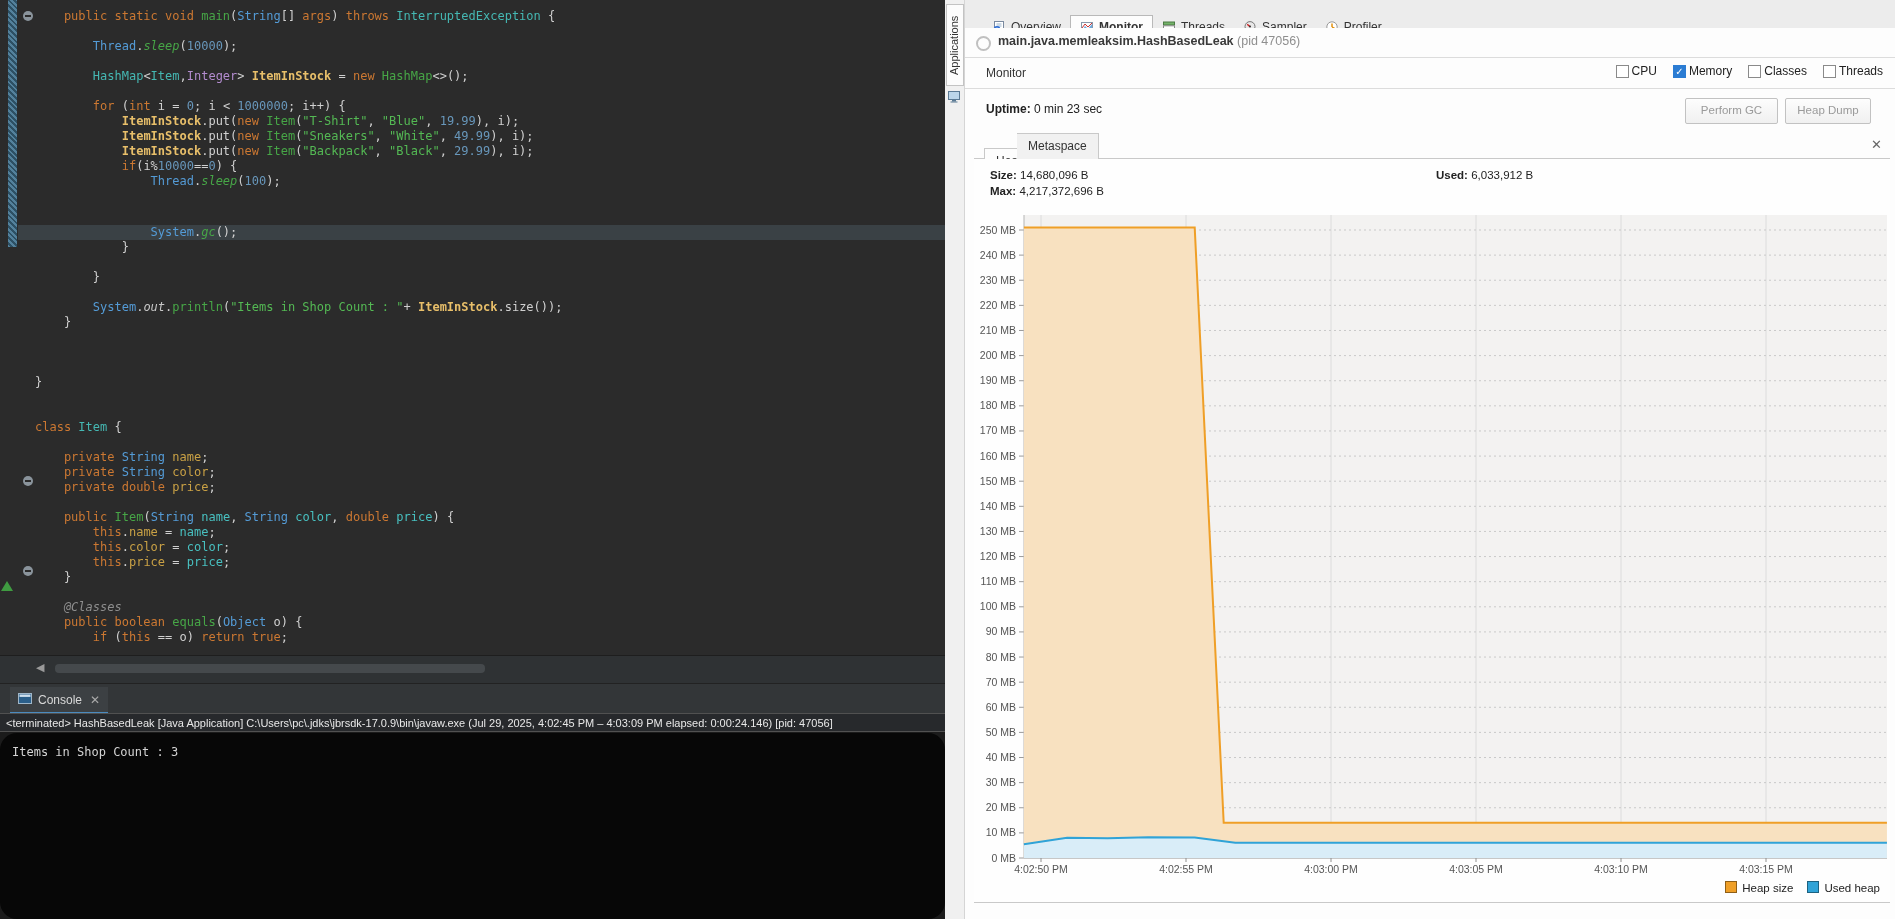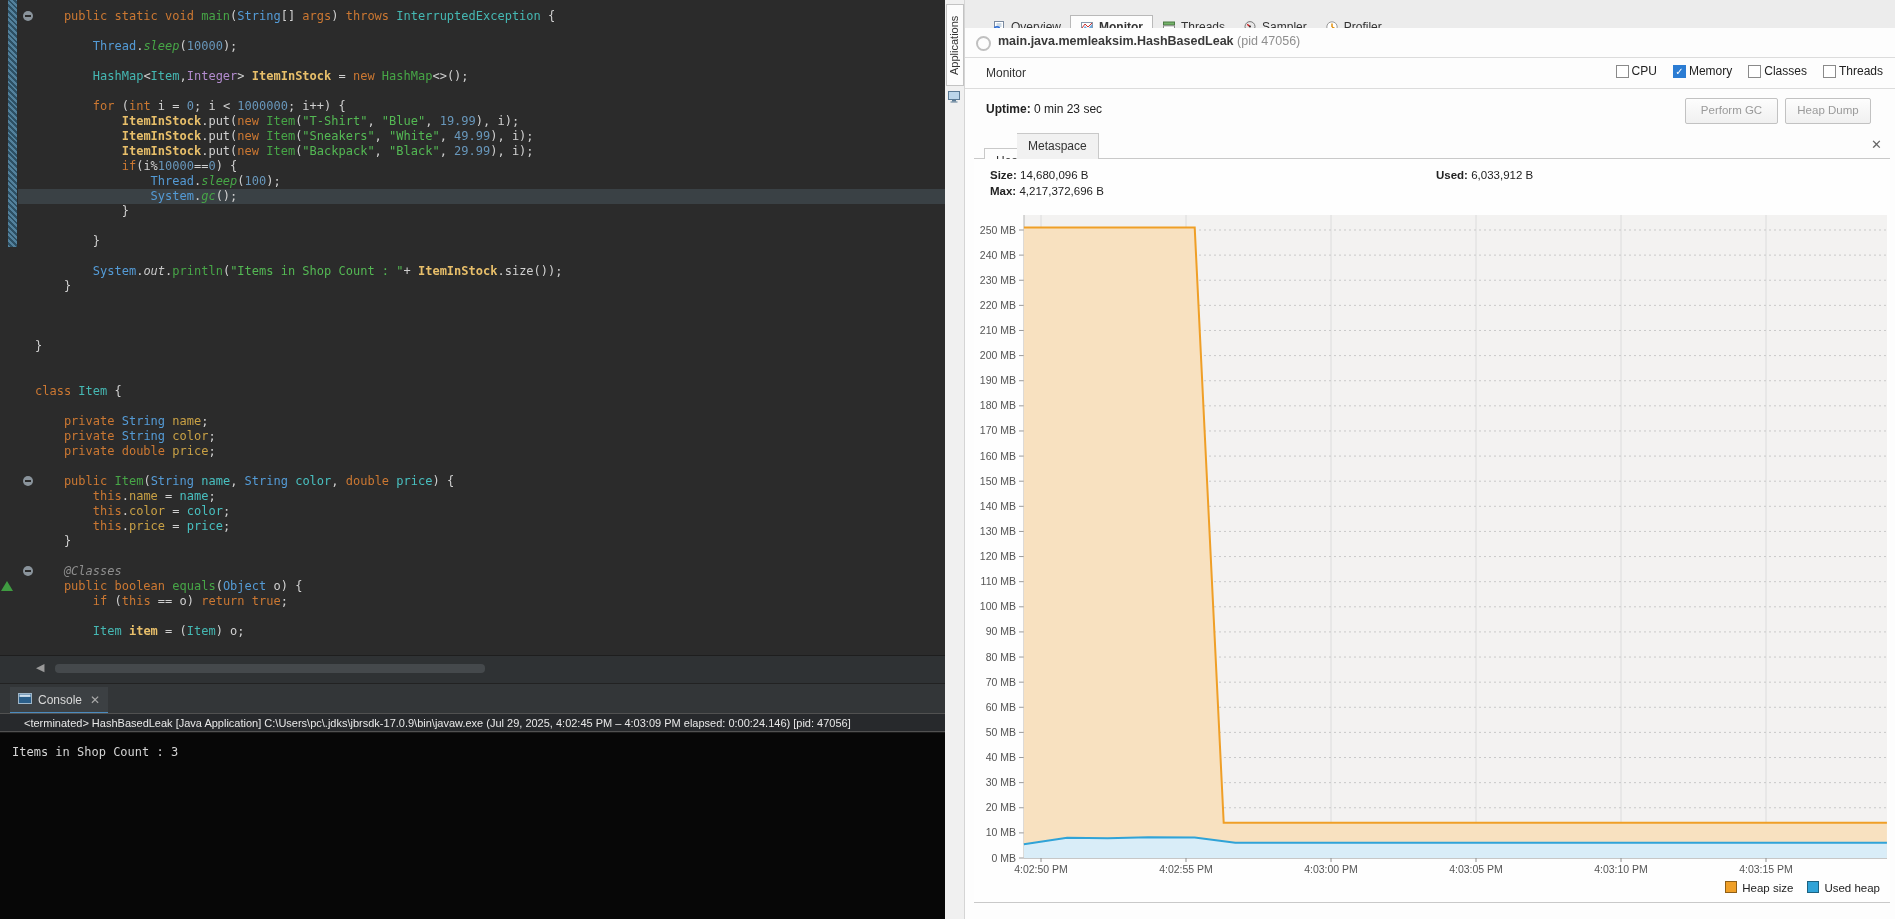--- a/index.html
+++ b/index.html
@@ -5,41 +5,41 @@
   html,body{margin:0;padding:0;background:#1b1b1b;}
   .screen{position:relative;width:1895px;height:919px;overflow:hidden;font-family:"Liberation Sans",sans-serif;}
   
   .eclipse{position:absolute;left:0;top:0;width:945px;height:688px;background:#2b2b2b;}
   .editor{position:absolute;left:0;top:0;width:945px;height:655px;background:#2b2b2b;overflow:hidden;}
   .hatchbar{position:absolute;left:8px;top:0;width:9px;height:247px;
     background:repeating-linear-gradient(45deg,#53819c 0 2px,#2d5064 2px 4px);z-index:3;}
   #code{position:absolute;left:0;top:9px;width:100%;}
   .code-line{height:15px;line-height:15px;white-space:pre;padding-left:35px;
     font-family:"DejaVu Sans Mono","Liberation Mono",monospace;font-size:12px;}
-  .code-line.hl{background:linear-gradient(90deg,rgba(0,0,0,0) 0 18px,#3a4145 18px);}
+  .code-line.hl{background:linear-gradient(90deg,rgba(0,0,0,0) 0 18px,#3a4145 18px);margin-top:36px;}
   .tk-kw{color:#cc7832}.tk-cb{color:#549bd6}.tk-ct{color:#45b8b3}.tk-cp{color:#b38ccf}
   .tk-md{color:#47a647}.tk-mi{color:#47a647;font-style:italic}.tk-fld{color:#c9a145}
   .tk-prm{color:#48c0c0}.tk-var{color:#e8bf6a;font-weight:bold}.tk-str{color:#54b954}
   .tk-num{color:#6897bb}.tk-pl{color:#d0d0d0}.tk-ann{color:#8f8f8f;font-style:italic}
   .tk-sf{color:#c7c7c7;font-style:italic}
   .fold{position:absolute;left:23px;width:10px;height:10px;border-radius:50%;background:#8a949c;z-index:4;}
   .fold span{position:absolute;left:2px;top:4px;width:6px;height:2px;background:#2b2b2b;}
   .tri{position:absolute;left:1px;width:0;height:0;border-left:6px solid transparent;
     border-right:6px solid transparent;border-bottom:10px solid #3f9b41;z-index:4;}
   .hscroll{position:absolute;left:0;top:655px;width:945px;height:28px;background:#2f3234;border-top:1px solid #1e1e1e;}
   .hscroll .arr{position:absolute;left:36px;top:5px;color:#9a9a9a;font-size:11px;}
   .hscroll .thumb{position:absolute;left:55px;top:8px;width:430px;height:9px;background:#45494c;border-radius:4px;}
   .ctabs{position:absolute;left:0;top:683px;width:945px;height:30px;background:#333638;border-top:1px solid #222;}
   .ctab{position:absolute;left:10px;top:3px;height:25px;display:flex;align-items:center;gap:6px;padding:0 8px;
     background:#3c4043;border-bottom:2px solid #4b8bbf;color:#d8d8d8;font-size:12px;}
   .ctab .x{color:#aaa;font-size:12px;margin-left:2px;}
   .cstatus{position:absolute;left:0;top:713px;width:945px;height:19px;background:#27292c;border-top:1px solid #515151;
-    border-bottom:1px solid #515151;color:#e8e8e8;font-size:11px;line-height:18px;padding-left:24px;white-space:nowrap;overflow:hidden;box-sizing:border-box;}
+    border-bottom:1px solid #515151;color:#e8e8e8;font-size:11px;line-height:18px;padding-left:6px;white-space:nowrap;overflow:hidden;box-sizing:border-box;}
   .cbody{position:absolute;left:0;top:733px;width:945px;height:186px;background:#070707;color:#d4d4d4;
-    font-family:"DejaVu Sans Mono","Liberation Mono",monospace;font-size:12px;padding:12px 0 0 12px;box-sizing:border-box;}
+    font-family:"DejaVu Sans Mono","Liberation Mono",monospace;font-size:12px;padding:12px 0 0 12px;box-sizing:border-box;border-radius:17px;}
   
   .vvm{position:absolute;left:945px;top:0;width:950px;height:919px;background:#efefef;color:#222;}
   .apps{position:absolute;left:0;top:0;width:19px;height:919px;background:#f0f0f0;border-right:1px solid #d5d5d5;}
   .apps-tab{position:absolute;left:1px;top:4px;width:16px;height:80px;background:#fcfcfc;border:1px solid #c3c3c3;
     font-size:11px;color:#333;writing-mode:vertical-rl;transform:rotate(180deg);text-align:center;line-height:14px;}
   .apps-icon{position:absolute;left:2px;top:90px;}
   .vmain{position:absolute;left:20px;top:0;width:930px;height:919px;background:#fdfdfd;}
   .vtabs{position:absolute;left:0;top:0;width:930px;height:41px;background:#ececec;border-bottom:2px solid #22c55e;
     display:flex;align-items:flex-end;padding-left:18px;box-sizing:border-box;}
   .vtab{display:flex;align-items:center;gap:5px;font-size:12px;color:#333;padding:4px 9px 5px 9px;cursor:default;}

